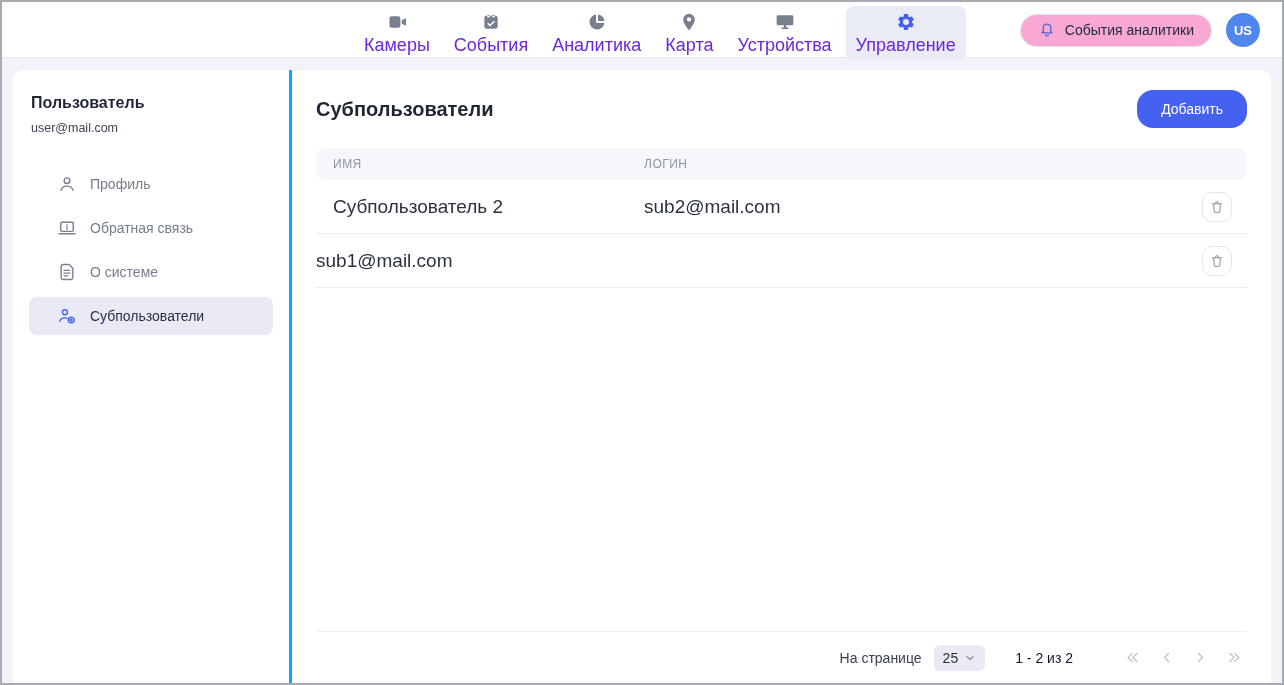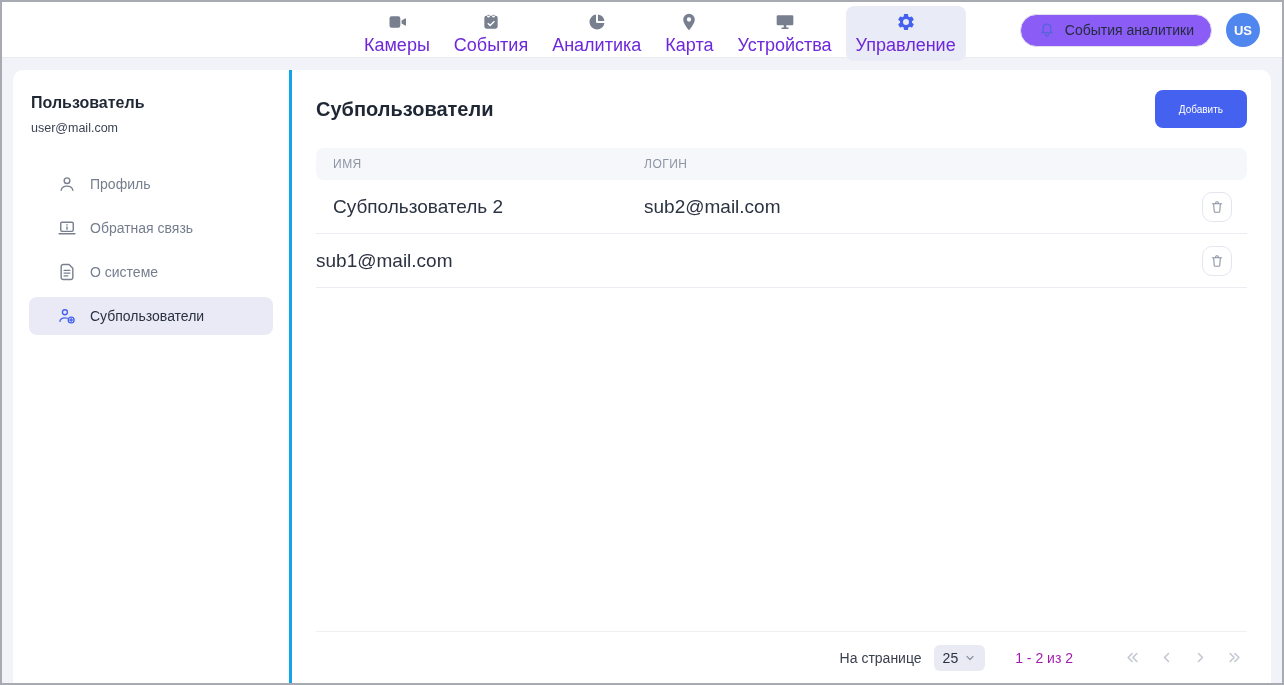--- a/index.html
+++ b/index.html
@@ -33,21 +33,21 @@
   .nav-item.selected .nav-icon { color:var(--accent, #4561f0); }
   .nav-icon svg { width:20px; height:20px; display:block; }
   .nav-label { font-size:18px; color:#6d28d9; white-space:nowrap; }
 
   .header-right {
     position:absolute; right:22px; top:0; height:56px;
     display:flex; align-items:center; gap:14px;
   }
   .notif-btn {
     display:flex; align-items:center; gap:9px;
-    height:33px; padding:0 17px; background:#8b5cf6;
+    height:33px; padding:0 17px; background:#f9a8d4;
     border:1px solid #dfe3ea; border-radius:17px;
     font-family:inherit; font-size:14px; color:#232c3d; cursor:pointer;
     white-space:nowrap;
   }
   .notif-btn svg { width:18px; height:18px; color:#5264d8; display:block; }
   .avatar {
     width:34px; height:34px; border-radius:50%;
     background:var(--avatar_bg, #4f87ee); color:#fff;
     display:flex; align-items:center; justify-content:center;
     font-size:13px; font-weight:bold; cursor:pointer; border:none;
@@ -83,22 +83,22 @@
 
   
   .main { flex:1; display:flex; flex-direction:column; min-width:0; padding:0 24px; }
   .main-header {
     margin-top:20px; display:flex; align-items:center; justify-content:space-between;
     flex:0 0 auto;
   }
   .page-title { font-size:20px; font-weight:bold; color:#1f2735; }
   .add-btn {
     background:var(--accent, #4561f0); color:#fff; border:none;
-    border-radius:8px; height:38px; padding:0 24px;
-    font-family:inherit; font-size:10px; cursor:pointer;
+    border-radius:16px; height:38px; padding:0 24px;
+    font-family:inherit; font-size:14px; cursor:pointer;
   }
 
   .table { margin-top:20px; flex:0 0 auto; }
   .thead {
     display:flex; align-items:center; height:32px;
     background:#f6f7fa; border-radius:8px;
   }
   .th {
     font-size:12px; color:#8d95a4; letter-spacing:0.5px; text-transform:uppercase;
   }
@@ -125,21 +125,21 @@
     display:flex; align-items:center; justify-content:flex-end;
   }
   .per-page-label { font-size:14px; color:#39414f; }
   .per-page-select {
     margin-left:12px; display:flex; align-items:center; gap:6px;
     background:#e9eaf4; border:none; border-radius:6px;
     height:26px; padding:0 9px; font-family:inherit; font-size:14px;
     color:#2a3140; cursor:pointer;
   }
   .per-page-select svg { width:12px; height:12px; color:#8a92a2; display:block; }
-  .range-label { font-size:14px; color:#a21caf; margin-left:30px; }
+  .range-label { font-size:14px; color:#0f172a; margin-left:30px; }
   .pager { display:flex; align-items:center; gap:8px; margin-left:46px; }
   .pager-btn {
     width:26px; height:26px; border:none; background:transparent;
     color:#c3c7d2; cursor:pointer; display:flex; align-items:center; justify-content:center;
   }
   .pager-btn svg { width:19px; height:19px; display:block; }
 </style>
 </head>
 <body>
 

